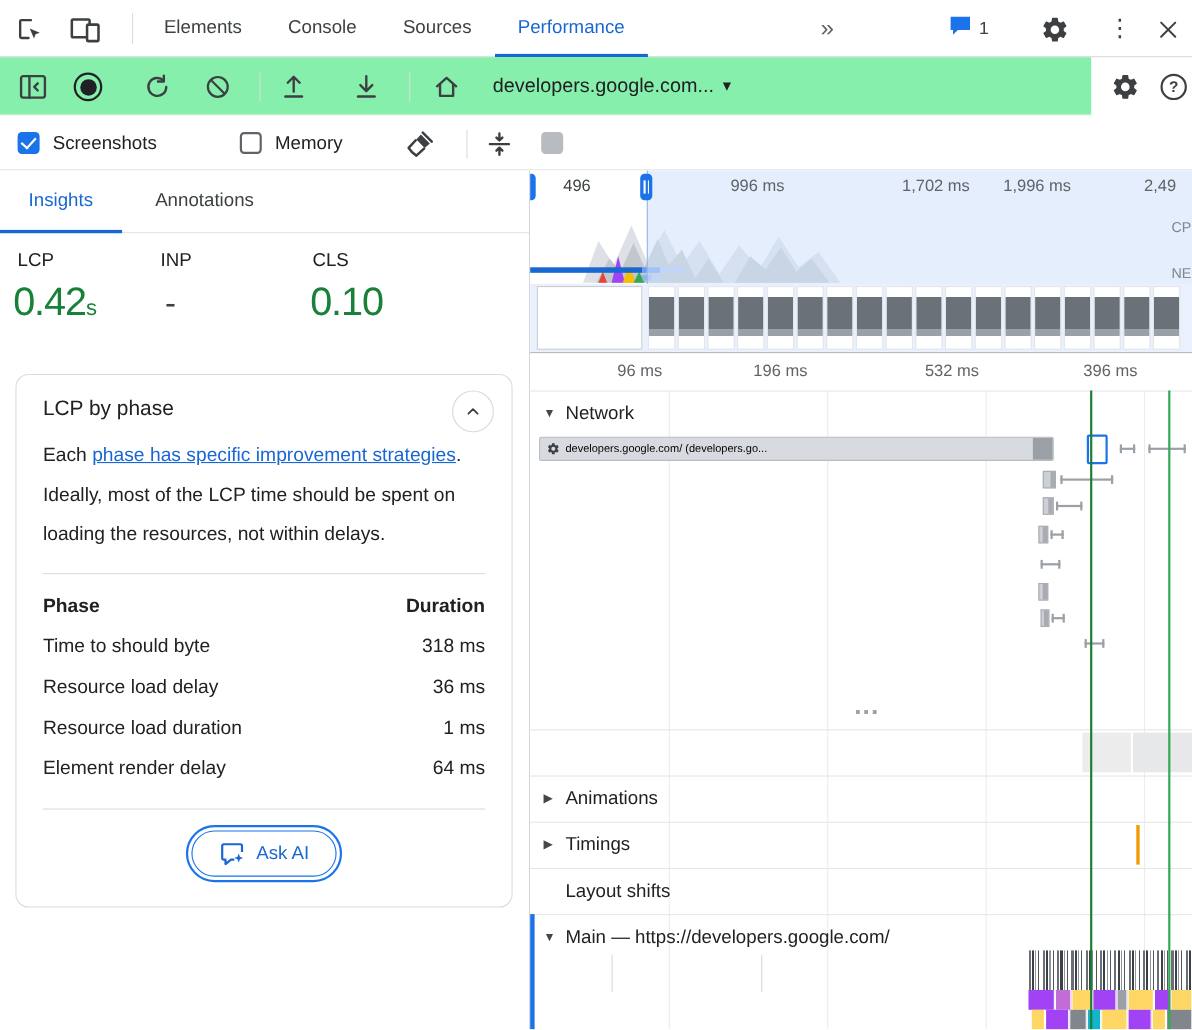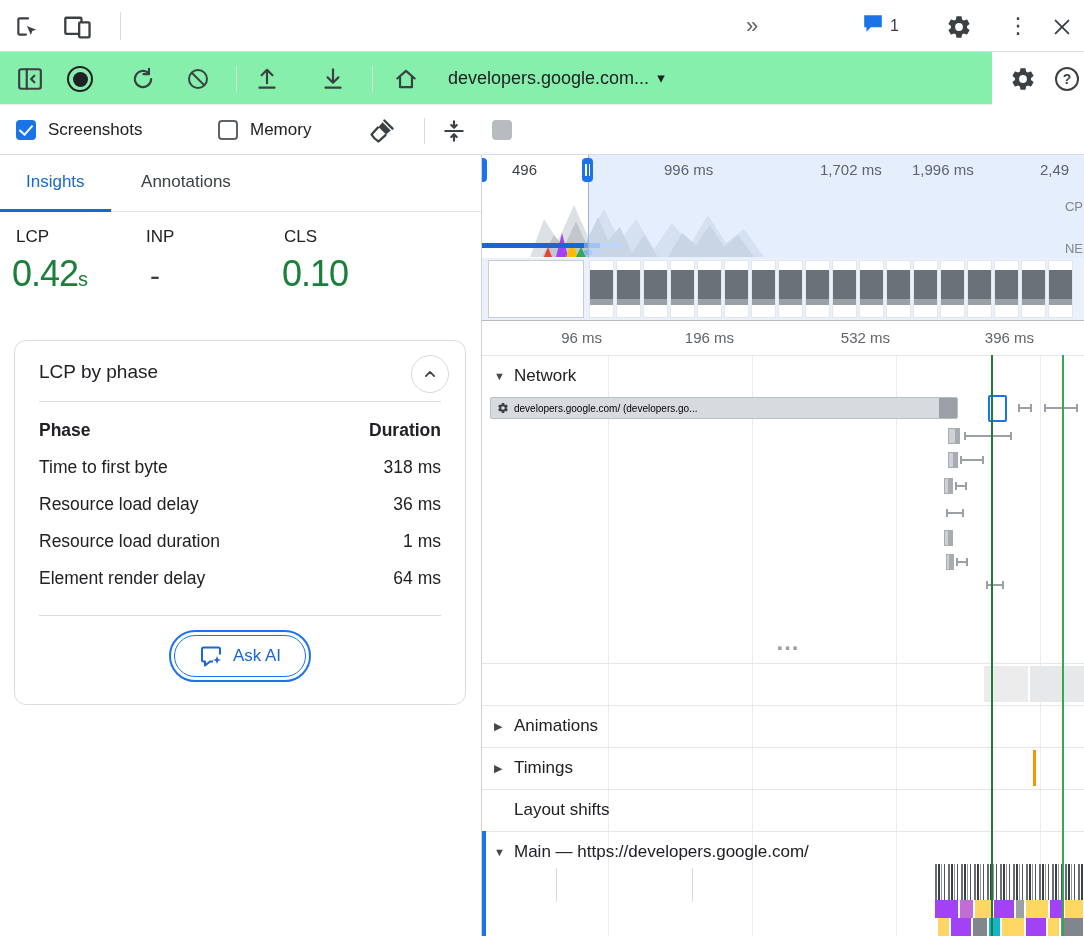--- a/index.html
+++ b/index.html
@@ -123,20 +123,26 @@
           <path d="M12 11 l8.5 3.5 -3.6 1.3 -1.3 3.6 z" style="fill:#3c4043;stroke:none"></path>
         </svg>
     </button>
     <button class="ibtn" style="left:60px;top:12px;width:36px;height:30px">
       <svg class="ic" width="30" height="26" viewBox="0 0 26 22">
           <rect x="2" y="3" width="14" height="14" rx="1"></rect>
           <rect x="14" y="7" width="9" height="13" rx="1" style="fill:#fff"></rect>
         </svg>
     </button>
     <div class="vdiv" style="left:120px;top:12px;height:28px"></div>
+    <div class="tabs">
+      <div class="tab">Elements</div>
+      <div class="tab">Console</div>
+      <div class="tab">Sources</div>
+      <div class="tab active">Performance</div>
+    </div>
     <div class="more-tabs">»</div>
     <div class="issues">
       <span>
         <svg width="22" height="22" viewBox="0 0 20 20">
             <path d="M2 2 h16 v11 h-10 l-4 4 v-4 h-2 z" fill="#1a73e8"></path>
           </svg>
       </span>
       <span class="cnt">1</span>
     </div>
     <button class="ibtn" style="left:944px;top:12px;width:30px;height:30px">
@@ -246,29 +252,30 @@
     <span class="mvalue na" style="left:150px;top:104px">-</span>
     <span class="mvalue" style="left:282px;top:98px">0.10</span>
 
     <div class="card">
       <h2>LCP by phase</h2>
       <button class="collapse-btn">
         <svg class="ic" width="20" height="20" viewBox="0 0 24 24">
             <path d="M7 14.5 12 9.5 17 14.5"></path>
           </svg>
       </button>
+      <p><span>Each </span><a>phase has specific improvement strategies</a><span>. Ideally, most of the LCP time should be spent on loading the resources, not within delays.</span></p>
       <hr>
       <table class="ptable">
         <tbody>
             <tr>
           <th>Phase</th>
           <th class="r">Duration</th>
         </tr>
         <tr>
-          <td>Time to first byte</td>
+          <td>Time to should byte</td>
               <td class="r">318 ms</td>
         </tr>
         <tr>
           <td>Resource load delay</td>
               <td class="r">36 ms</td>
         </tr>
         <tr>
           <td>Resource load duration</td>
               <td class="r">1 ms</td>
         </tr>

